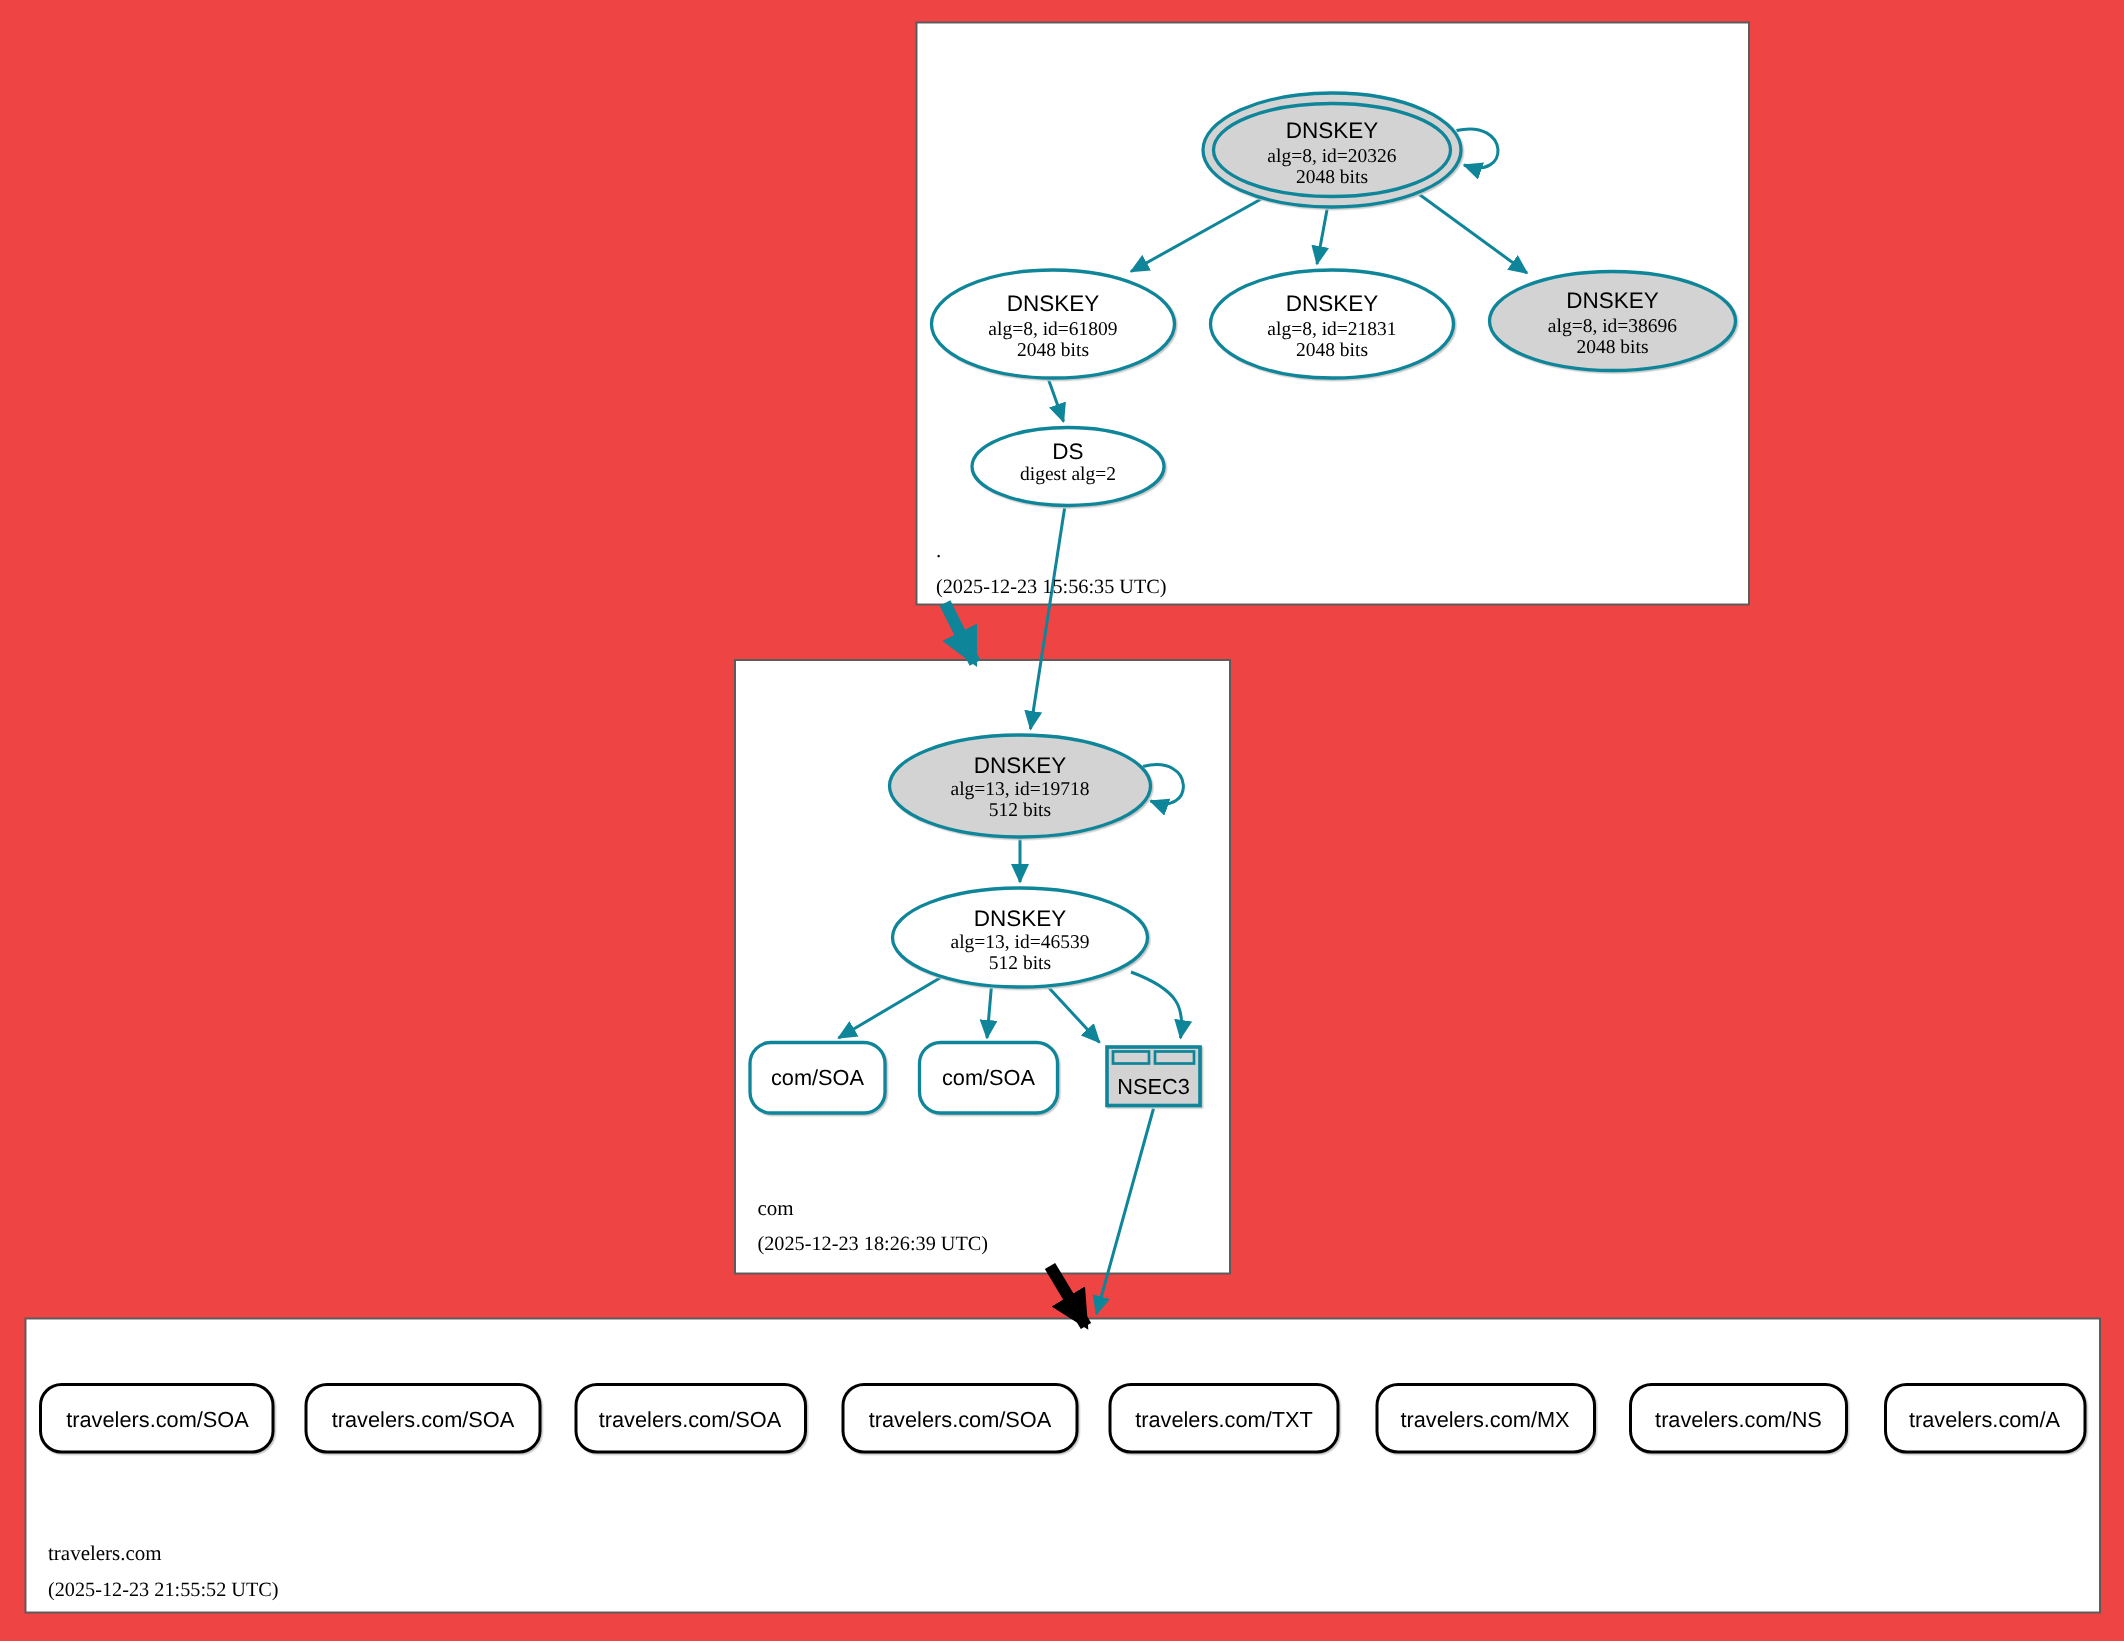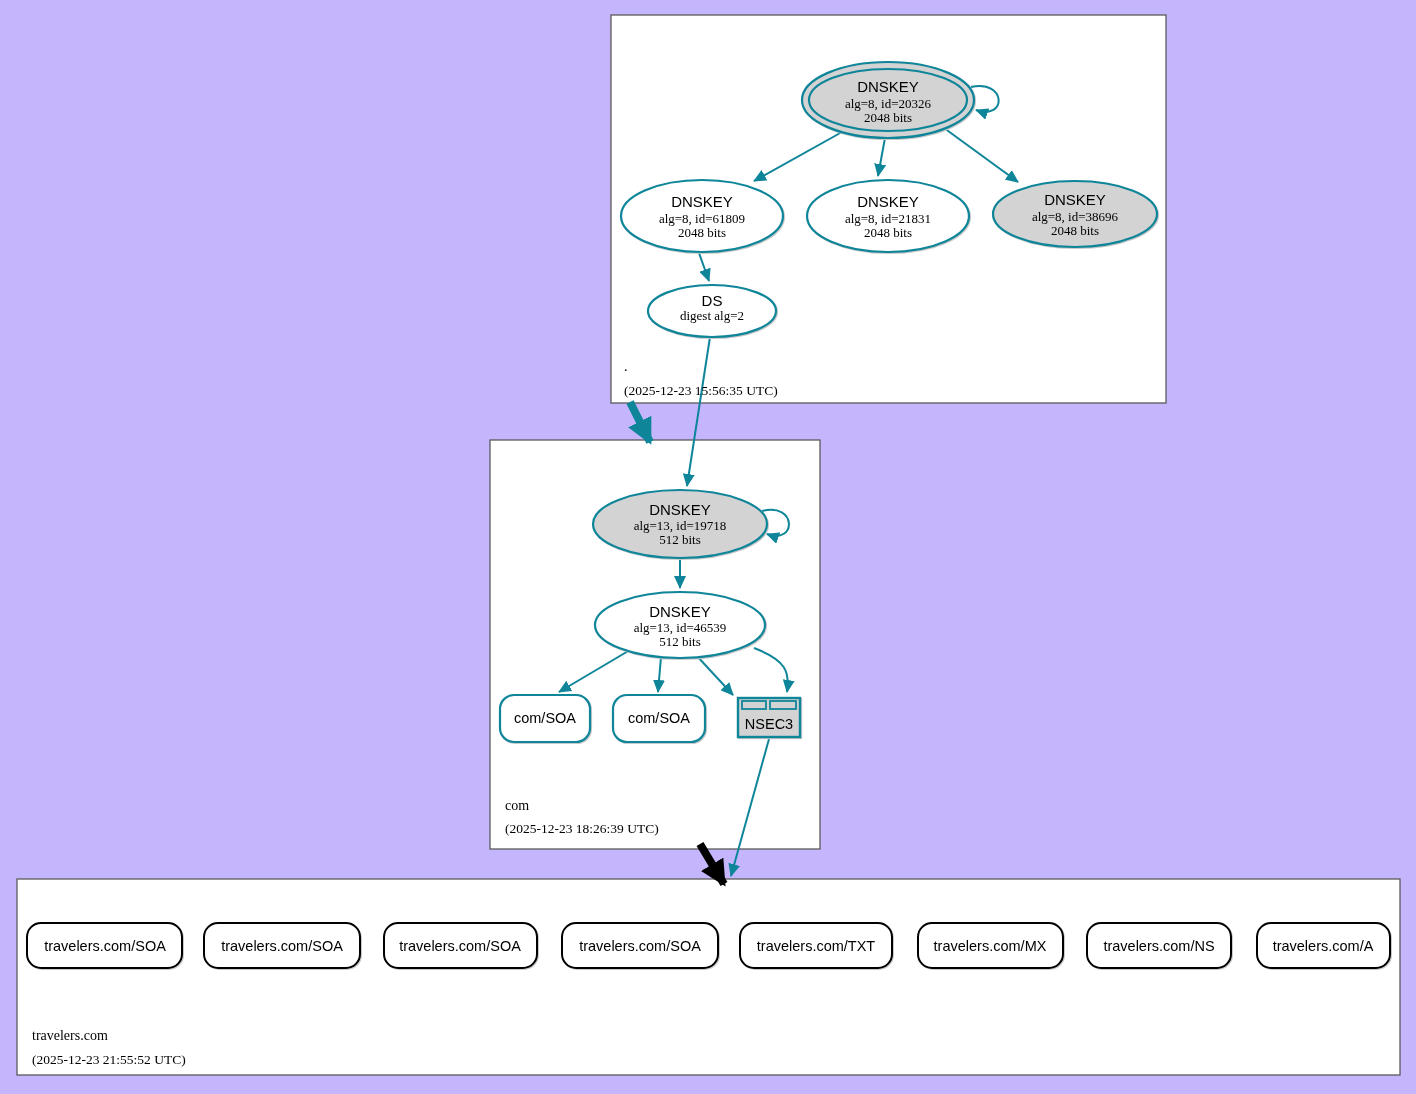--- a/index.html
+++ b/index.html
@@ -1,16 +1,16 @@
 <!DOCTYPE html>
 <html style="--c-secure: #0e8599; --c-node_fill: #d3d3d3; --c-edge_black: #000000; --c-box_border: #5b5b5b;"><head>
 <meta charset="utf-8">
 <style>
   html,body { margin:0; padding:0; background:#ffffff; }
-  .canvas { position:relative; width:1416px; height:1094px; background:#c4b5fd; }
+  .canvas { position:relative; width:1416px; height:1094px; background:#ef4444; }
   svg { position:absolute; left:0; top:0; }
   .cluster { fill:#ffffff; stroke:var(--c-box_border); stroke-width:1.3; }
   .edge { stroke:var(--c-secure); stroke-width:2; fill:none; }
   .edge-thick { stroke:var(--c-secure); stroke-width:8; fill:none; }
   .edge-thick-black { stroke:var(--c-edge_black); stroke-width:8; fill:none; }
   .ell { fill:#ffffff; stroke:var(--c-secure); stroke-width:2.2; }
   .ell.gray { fill:var(--c-node_fill); }
   .rr { fill:#ffffff; stroke:var(--c-edge_black); stroke-width:2; }
   .rr-secure { fill:#ffffff; stroke:var(--c-secure); stroke-width:2.2; }
   .nsec { fill:var(--c-node_fill); stroke:var(--c-secure); stroke-width:2.4; }

